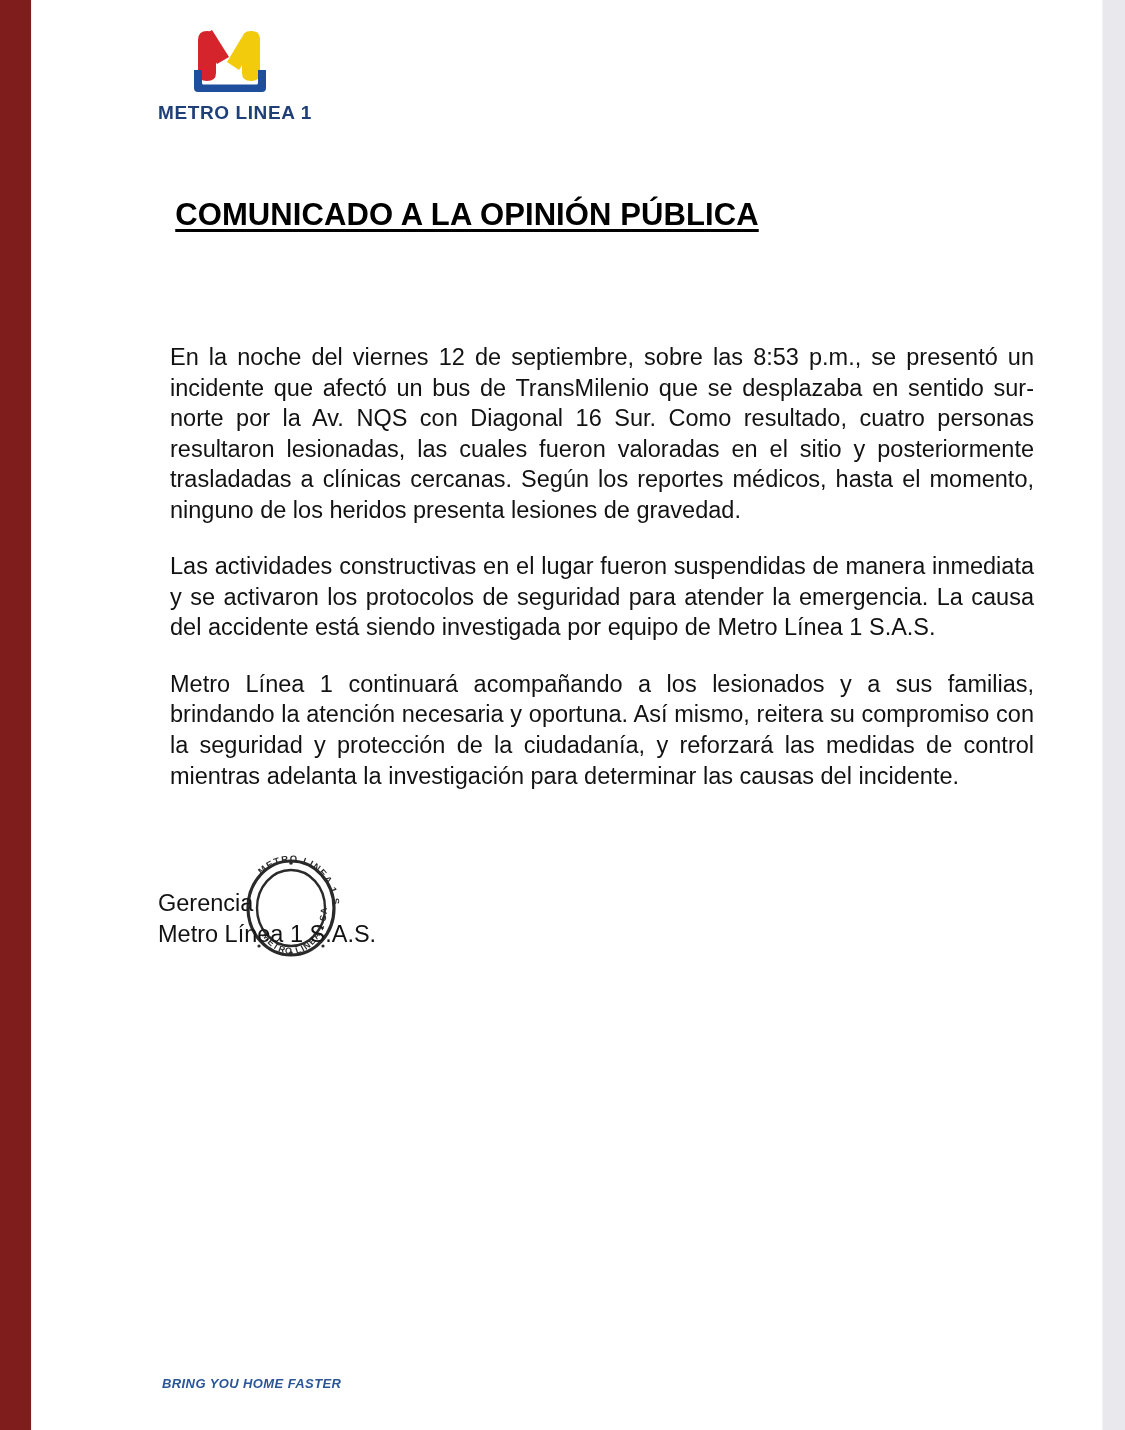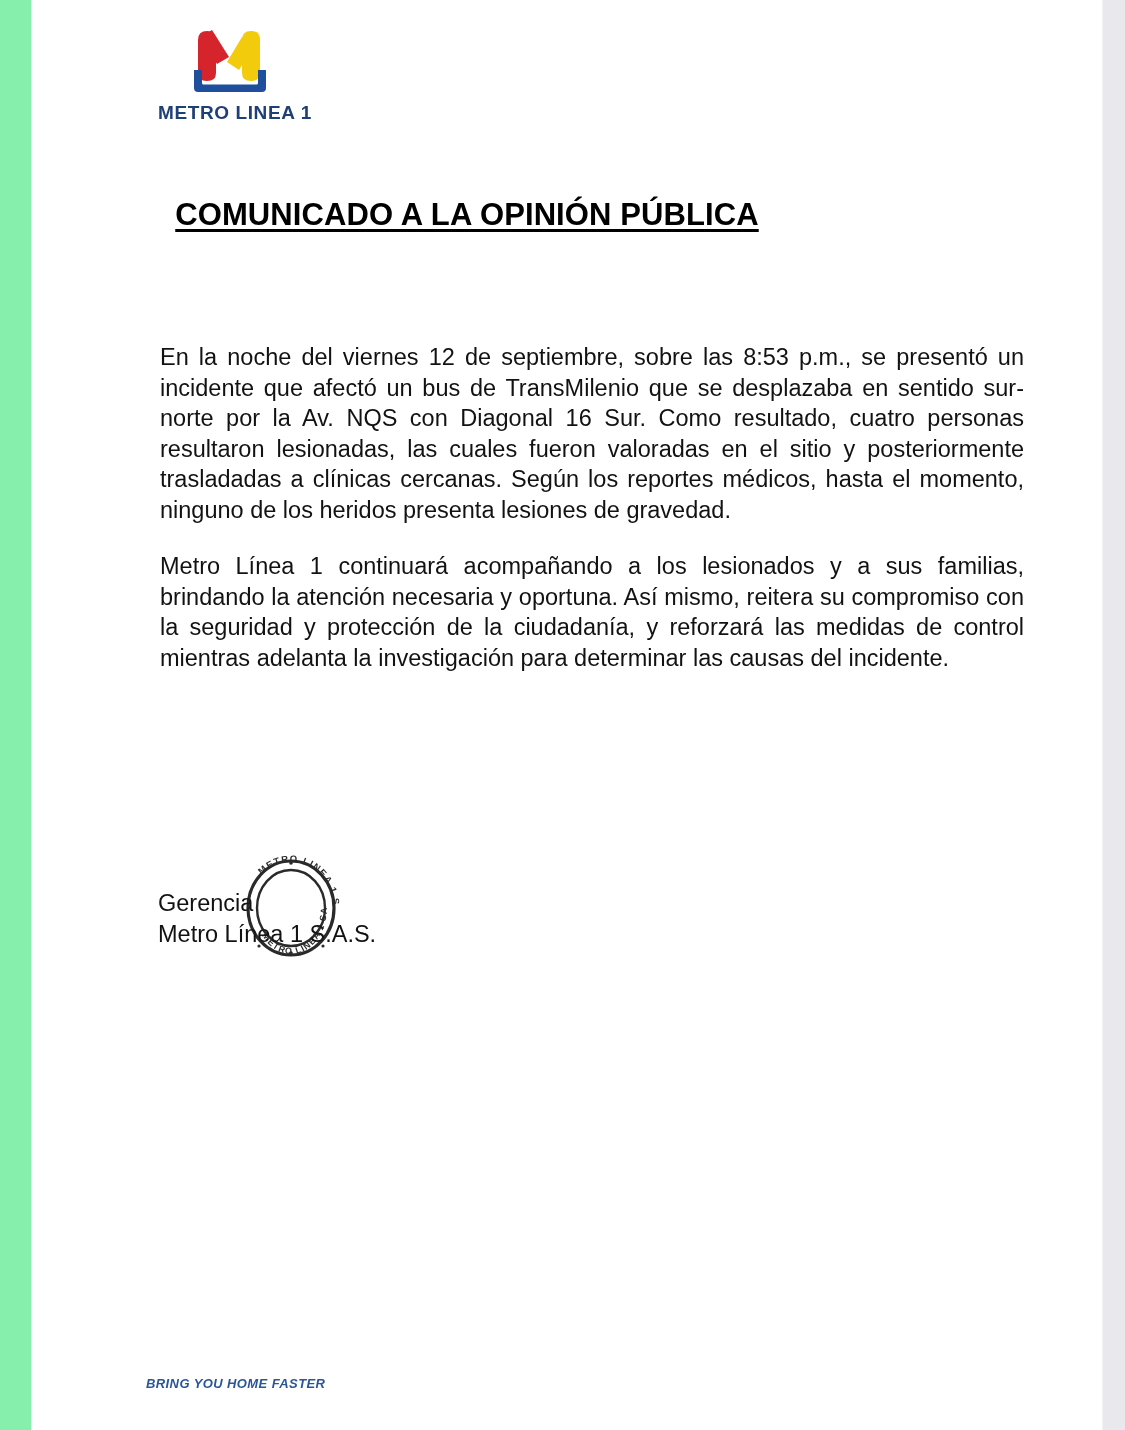--- a/index.html
+++ b/index.html
@@ -11,21 +11,21 @@
   body {
     width: 1125px;
     height: 1430px;
     font-family: "Liberation Sans", sans-serif;
     overflow: hidden;
   }
   .page-backdrop {
     position: relative;
     width: 988px;
     height: 1430px;
-    background: #86efac;
+    background: #7f1d1d;
   }
   .page {
     position: absolute;
     left: 32px;
     top: 0;
     width: 1070px;
     height: 1430px;
     background: #ffffff;
     box-shadow: 0 0 0 1px #f2f2f4;
   }
@@ -80,21 +80,21 @@
     font-weight: bold;
     color: #000;
     text-decoration: underline;
     text-underline-offset: 4px;
     letter-spacing: 0.1px;
   }
 
   
   .body-wrap {
     position: absolute;
-    left: 128px;
+    left: 138px;
     top: 342px;
     width: 864px;
   }
   .para {
     margin: 0 0 26px 0;
     font-size: 23.5px;
     line-height: 1.30;
     color: #121212;
     text-align: justify;
     text-justify: inter-word;
@@ -122,21 +122,21 @@
     height: 108px;
     z-index: 3;
     pointer-events: none;
     opacity: 0.93;
   }
   .stamp svg { display: block; }
 
   
   .footer-tagline {
     position: absolute;
-    left: 114px;
+    left: 130px;
     top: 1376px;
     font-size: 13px;
     font-weight: bold;
     font-style: italic;
     letter-spacing: 0.4px;
     color: #2a5699;
     white-space: nowrap;
   }
 </style>
 </head>
@@ -162,20 +162,21 @@
           </svg>
         </div>
         <div class="logo-word">METRO LINEA 1</div>
       </div>
 
 
       <div class="doc-title">COMUNICADO A LA OPINIÓN PÚBLICA</div>
 
       <div class="body-wrap">
         <p class="para">En la noche del viernes 12 de septiembre, sobre las 8:53 p.m., se presentó un incidente que afectó un bus de TransMilenio que se desplazaba en sentido sur-norte por la Av. NQS con Diagonal 16 Sur. Como resultado, cuatro personas resultaron lesionadas, las cuales fueron valoradas en el sitio y posteriormente trasladadas a clínicas cercanas. Según los reportes médicos, hasta el momento, ninguno de los heridos presenta lesiones de gravedad.</p>
+        <p class="para">Las actividades constructivas en el lugar fueron suspendidas de manera inmediata y se activaron los protocolos de seguridad para atender la emergencia. La causa del accidente está siendo investigada por equipo de Metro Línea 1 S.A.S.</p>
         <p class="para">Metro Línea 1 continuará acompañando a los lesionados y a sus familias, brindando la atención necesaria y oportuna. Así mismo, reitera su compromiso con la seguridad y protección de la ciudadanía, y reforzará las medidas de control mientras adelanta la investigación para determinar las causas del incidente.</p>
       </div>
 
       <div class="signature">
         <div class="sig-line">Gerencia</div>
         <div class="sig-line">Metro Línea 1 S.A.S.</div>
       </div>
 
       <div class="stamp">
         <svg width="104" height="108" viewBox="0 0 104 108" xmlns="http://www.w3.org/2000/svg">

